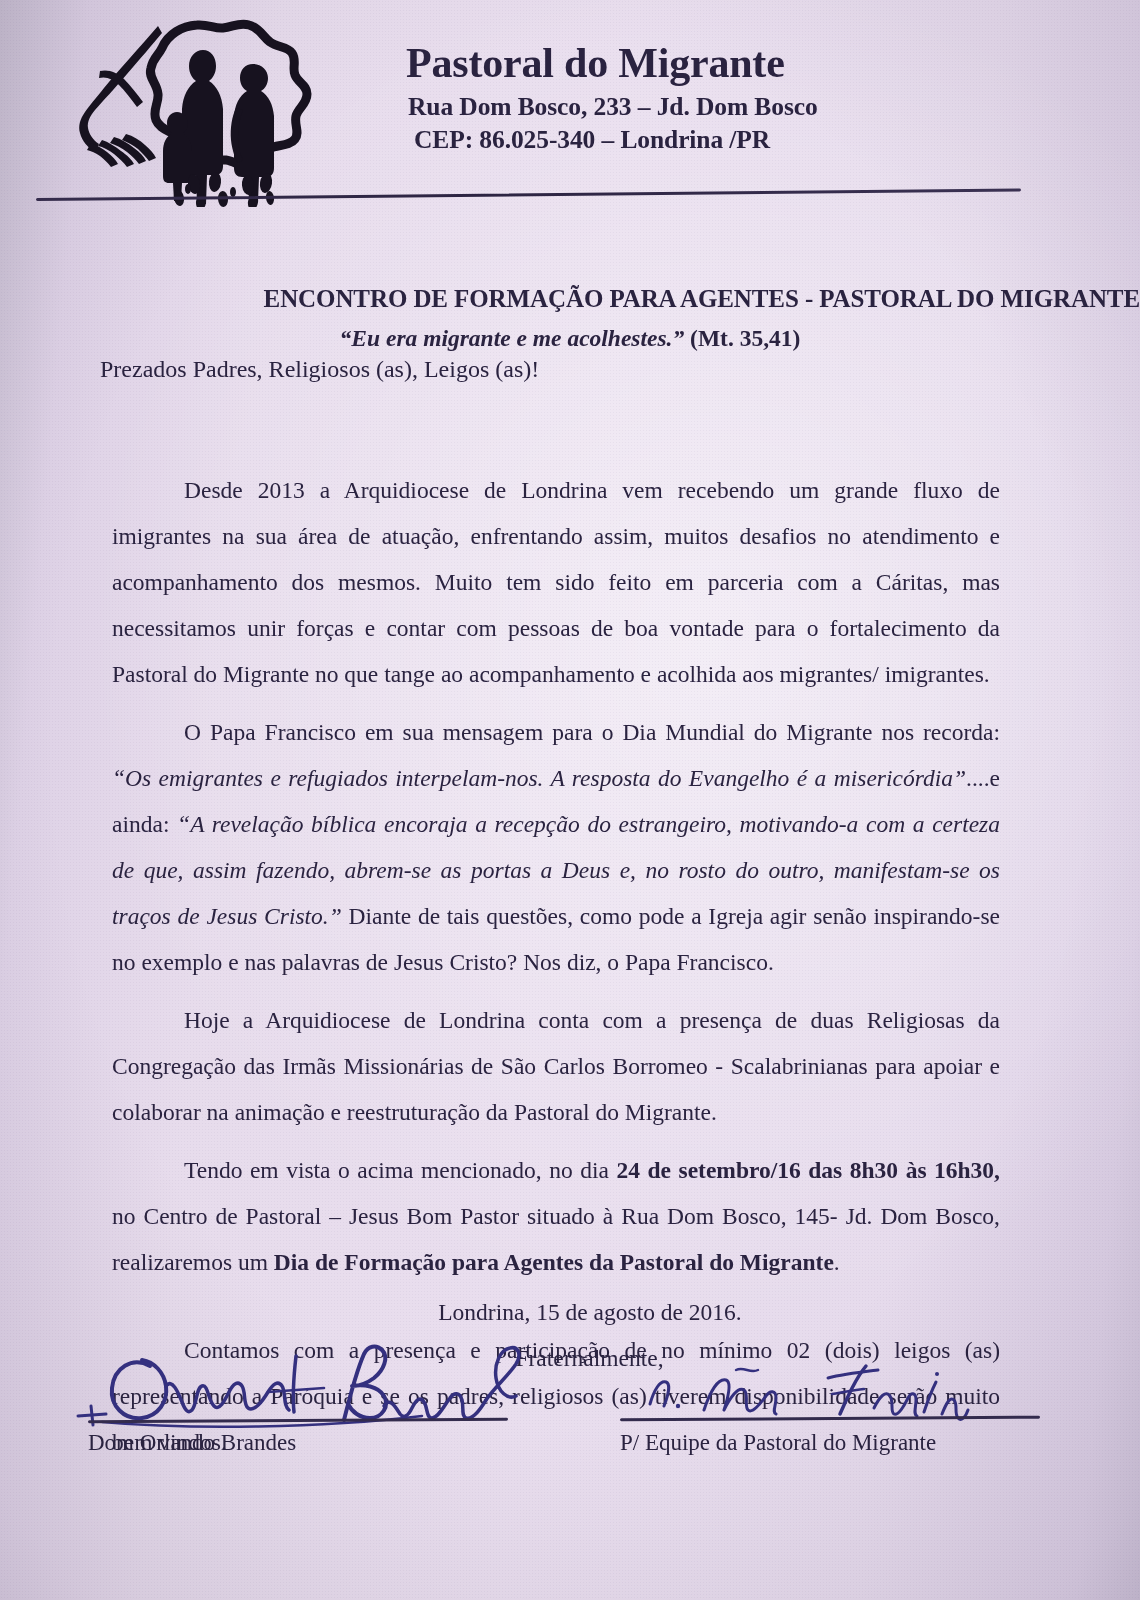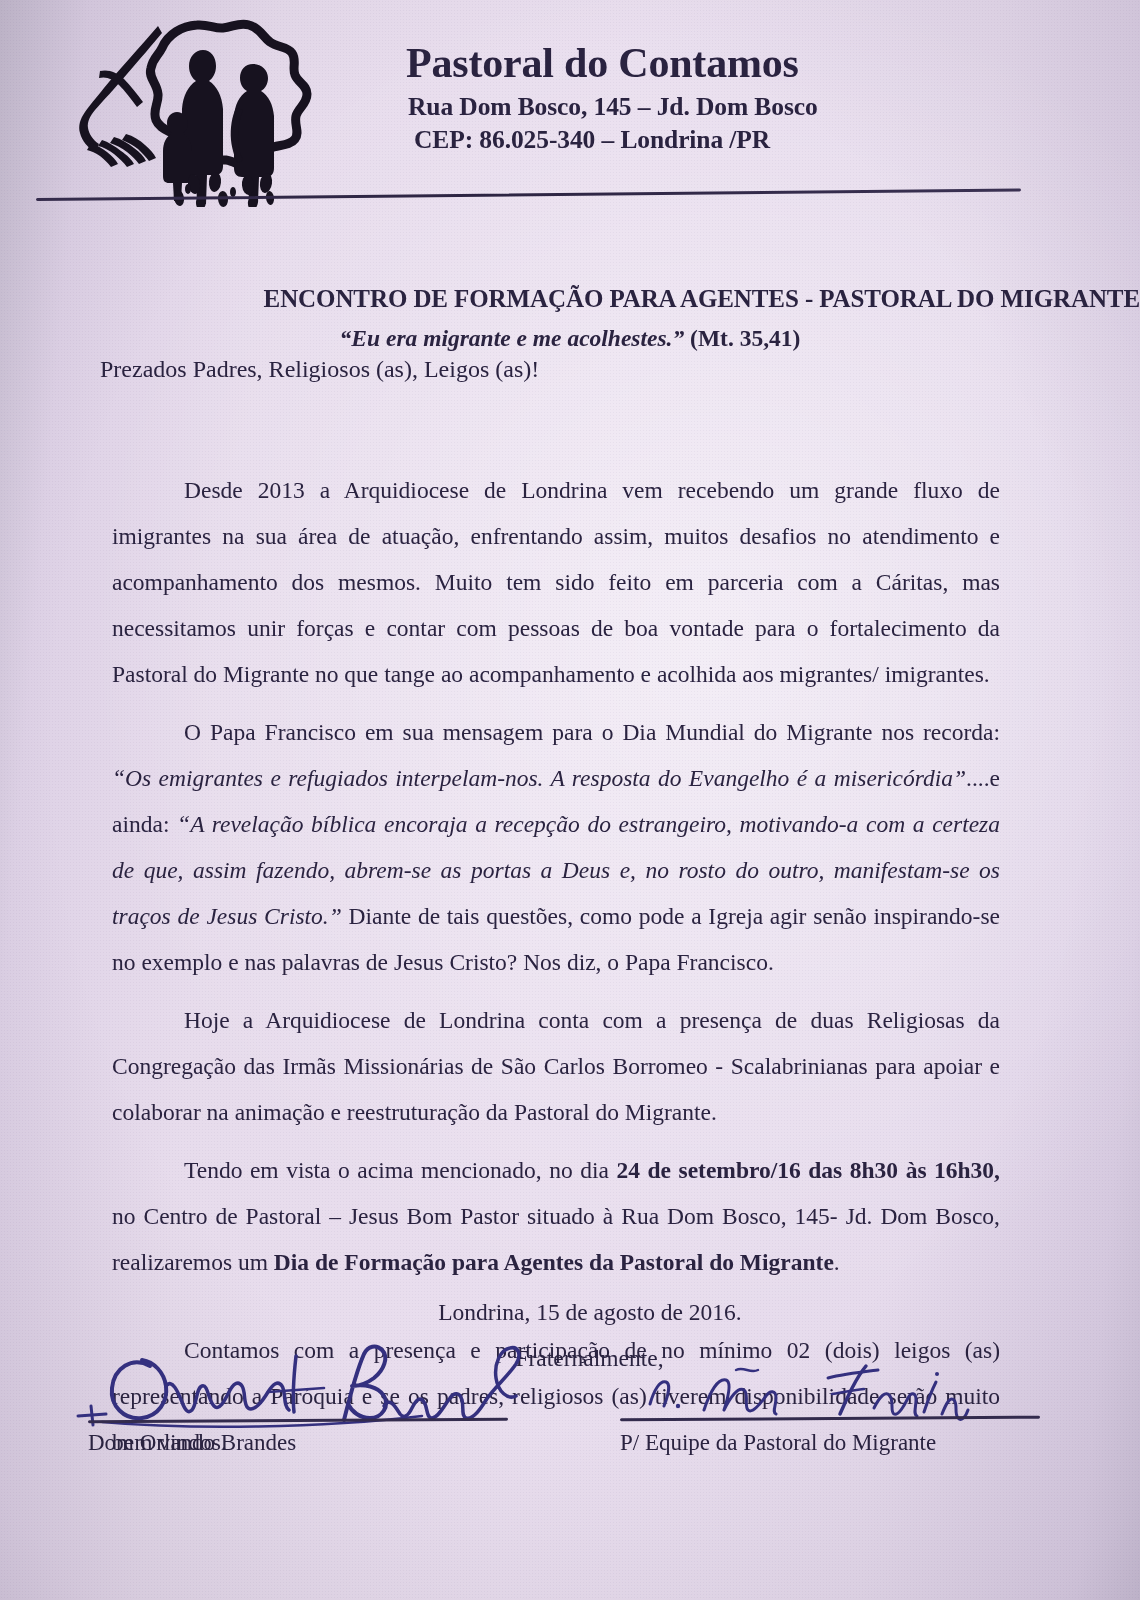--- a/index.html
+++ b/index.html
@@ -260,22 +260,22 @@
           <ellipse cx="168" cy="187" rx="5" ry="8" transform="rotate(-4 168 187)"></ellipse>
           <ellipse cx="198" cy="190" rx="5" ry="8" transform="rotate(9 198 190)"></ellipse>
           <ellipse cx="215" cy="186" rx="4" ry="7" transform="rotate(-7 215 186)"></ellipse>
           <ellipse cx="133" cy="177" rx="3" ry="5"></ellipse>
           <ellipse cx="178" cy="180" rx="3" ry="5"></ellipse>
         </g>
       </svg>
     </div>
 
     <div id="org-block">
-      <div id="org-name">Pastoral do Contamos</div>
-      <div class="org-line">Rua Dom Bosco, 145 – Jd. Dom Bosco</div>
+      <div id="org-name">Pastoral do Migrante</div>
+      <div class="org-line">Rua Dom Bosco, 233 – Jd. Dom Bosco</div>
       <div class="org-line indent2">CEP: 86.025-340 – Londrina /PR</div>
     </div>
 
     <div id="rule"></div>
   </header>
 
   <h1 id="doc-title">ENCONTRO DE FORMAÇÃO PARA AGENTES - PASTORAL DO MIGRANTE</h1>
 
   <div id="epigraph">
     <span class="q">“Eu era migrante e me acolhestes.”</span>

